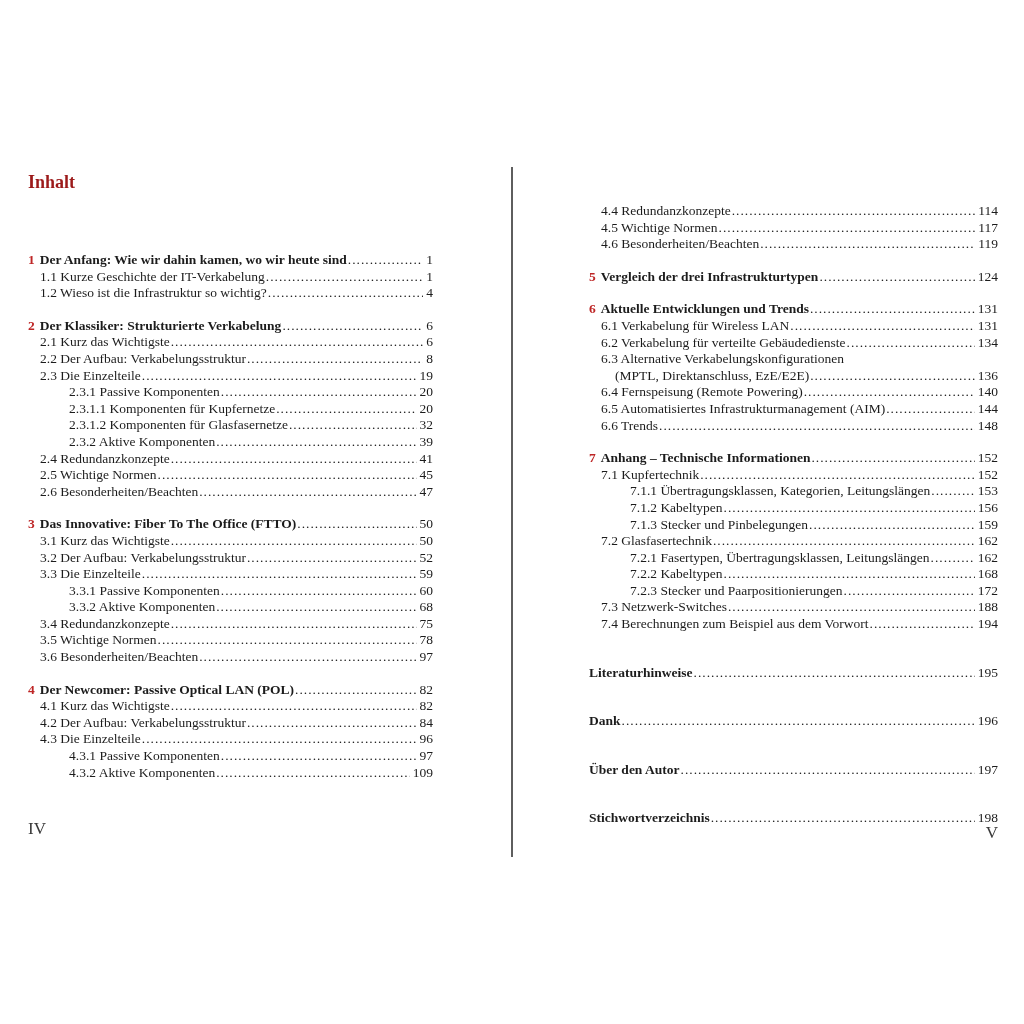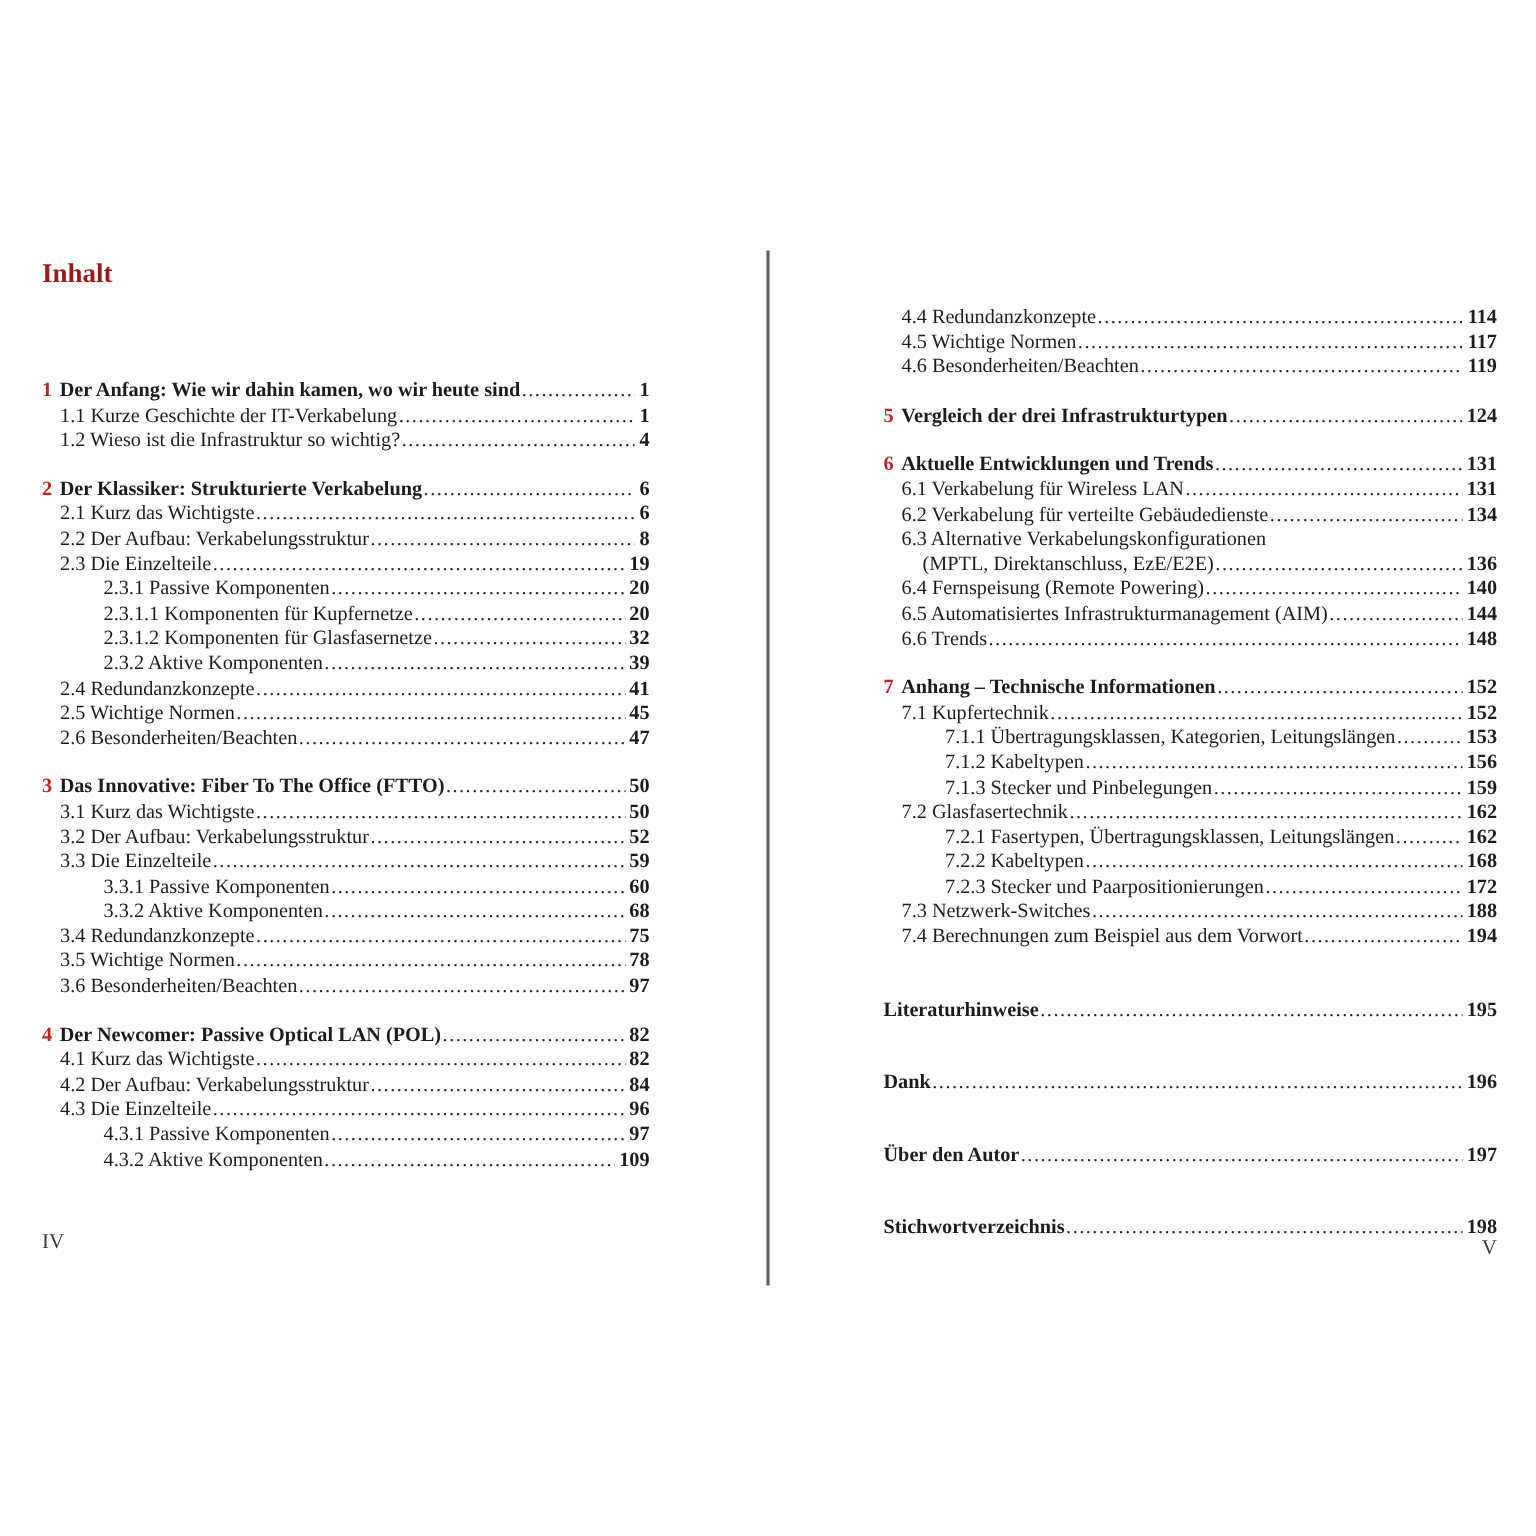--- a/index.html
+++ b/index.html
@@ -38,23 +38,23 @@
   .row.back:not(.gap) { }
   .row .t { flex:0 0 auto; }
   .row .dots {
     flex:1 1 0; min-width:0; overflow:hidden; white-space:nowrap;
     margin:0 3px 0 1px; font-weight:normal;
   }
   .row .dots::after {
     content:"...................................................................................................................................................................................................";
     letter-spacing:1px; color:var(--text-color,#1c1c1c);
   }
-  .row .pg { flex:0 0 auto; font-weight:bold; text-align:left; }
+  .row .pg { flex:0 0 auto; font-weight:normal; text-align:left; }
   .footer {
-    position:absolute; font-size:14px; color:#3a3a3a; line-height:14px;
+    position:absolute; font-size:17px; color:#3a3a3a; line-height:14px;
   }
   .footer-left  { left:28px; top:822px; }
   .footer-right { left:920px; top:826px; width:78px; text-align:right; }
 </style>
 </head>
 <body>
 
 <div class="canvas" style="--heading-red: #9c1a1a; --chapter-num-red: #be2626; --text-color: #1c1c1c; --divider-gray: #5e5e5e; background: rgb(255, 255, 255);">
 
   <h1 class="toc-heading">Inhalt</h1>

